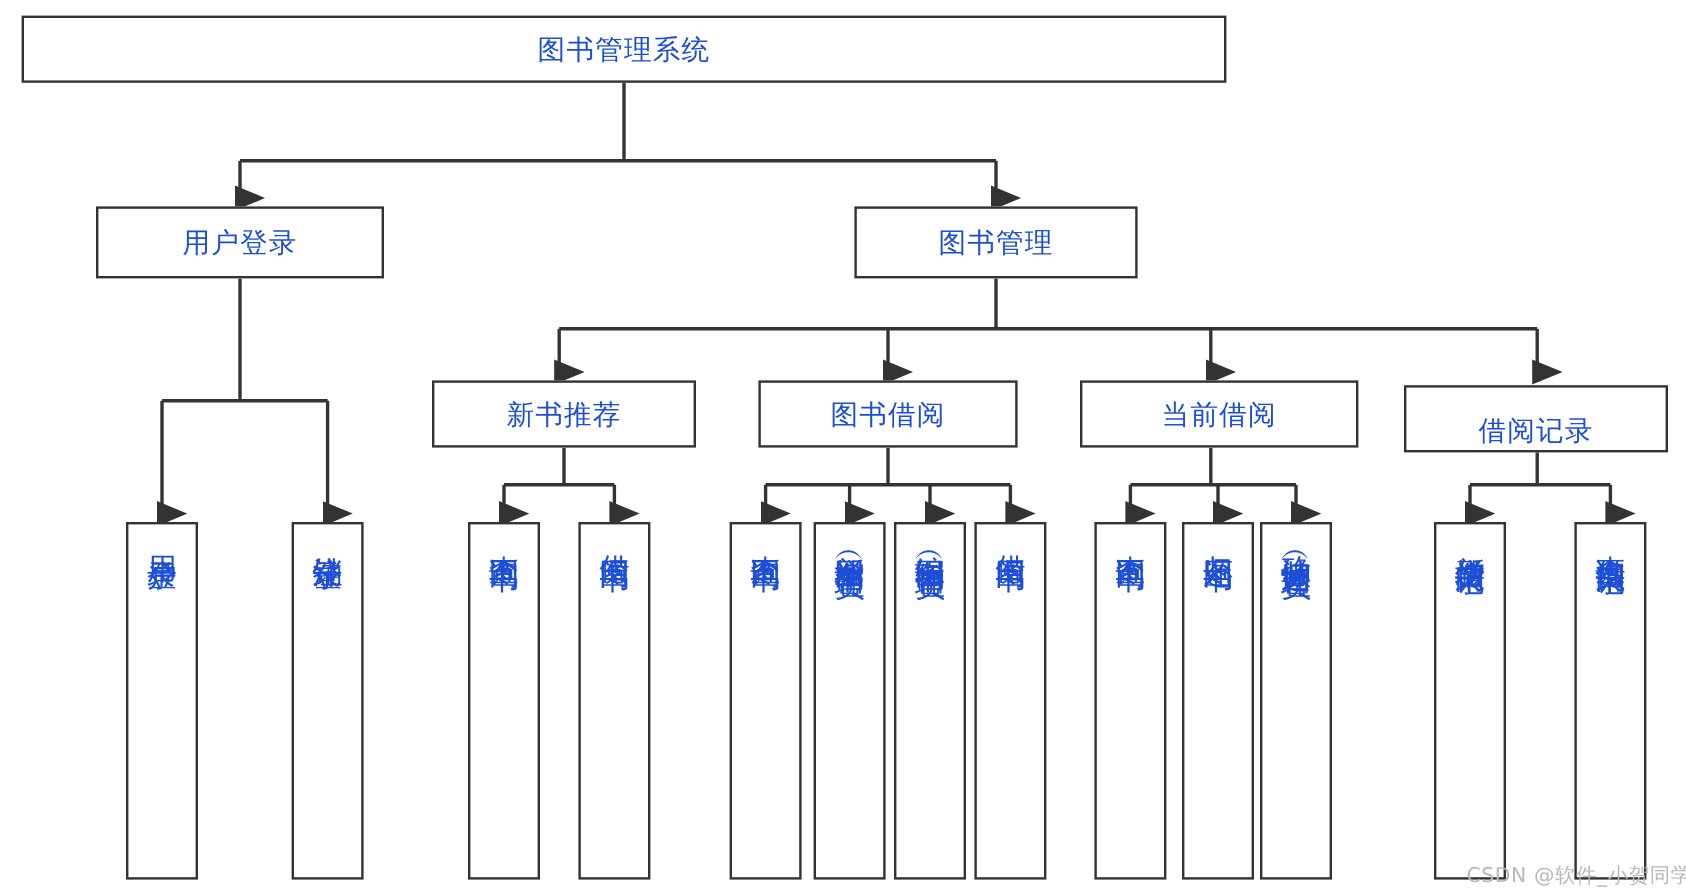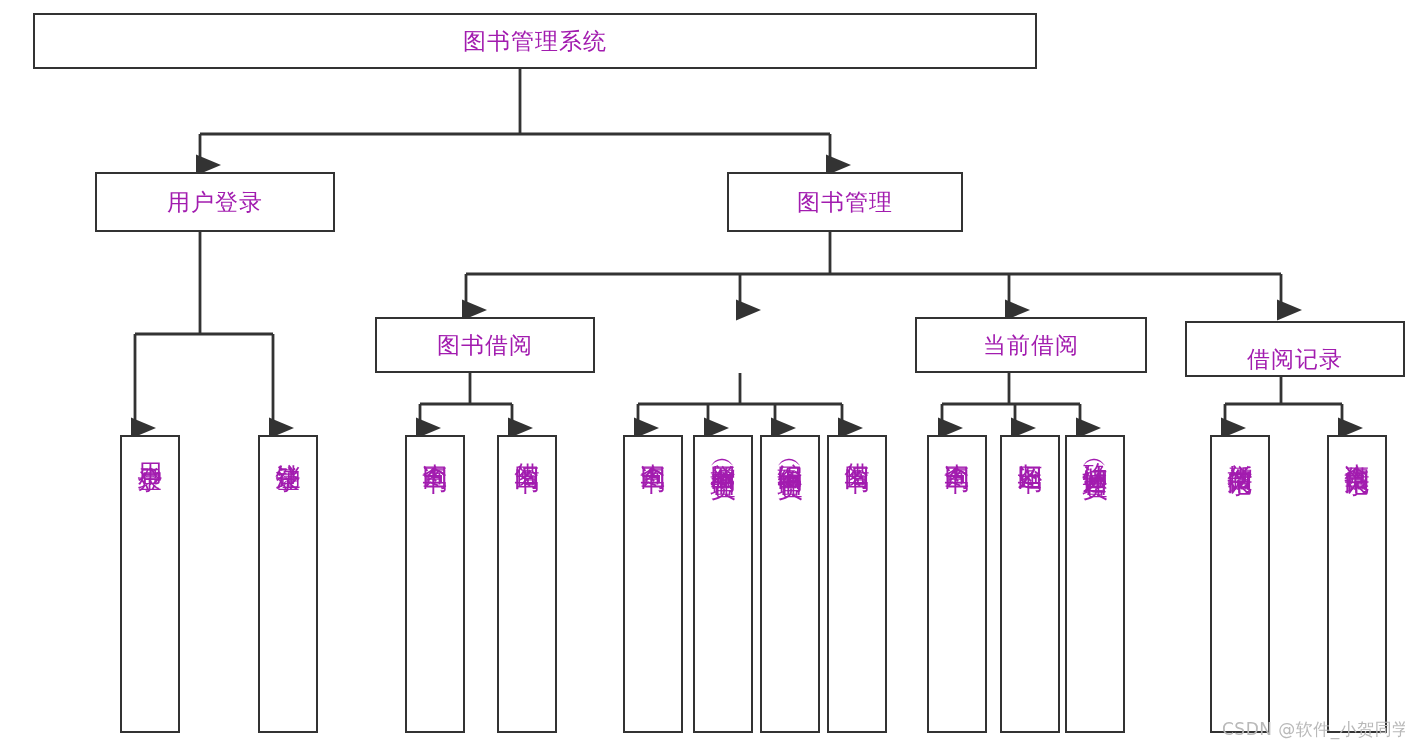--- a/index.html
+++ b/index.html
@@ -26,22 +26,21 @@
     pointer-events: none;
   }
   .node {
     position: absolute;
     box-sizing: border-box;
     border: 2.5px solid #333333;
     background: #ffffff;
     display: flex;
     align-items: center;
     justify-content: center;
-    color: #a21caf;
-    margin-left: 15px;
+    color: #1d4ed8;
   }
   .node.horizontal {
     font-size: 23px;
     letter-spacing: 1px;
   }
   .node.vertical {
     align-items: flex-start;
     justify-content: center;
     padding-top: 6px;
   }
@@ -121,20 +120,23 @@
   </div>
 
   <div class="node horizontal" style="left:80px; top:172px; width:240px; height:60px;">
     <span>用户登录</span>
   </div>
   <div class="node horizontal" style="left:712px; top:172px; width:236px; height:60px;">
     <span>图书管理</span>
   </div>
 
   <div class="node horizontal" style="left:360px; top:317px; width:220px; height:56px;">
+    <span>新书推荐</span>
+  </div>
+  <div class="node horizontal" style="left:632px; top:317px; width:216px; height:56px;">
     <span>图书借阅</span>
   </div>
   <div class="node horizontal" style="left:900px; top:317px; width:232px; height:56px;">
     <span>当前借阅</span>
   </div>
   <div class="node horizontal" style="left:1170px; top:321px; width:220px; height:56px;align-items:flex-end;">
     <span>借阅记录</span>
   </div>
 
   <div class="node vertical" style="left:105px; top:435px; width:60px; height:298px;">

